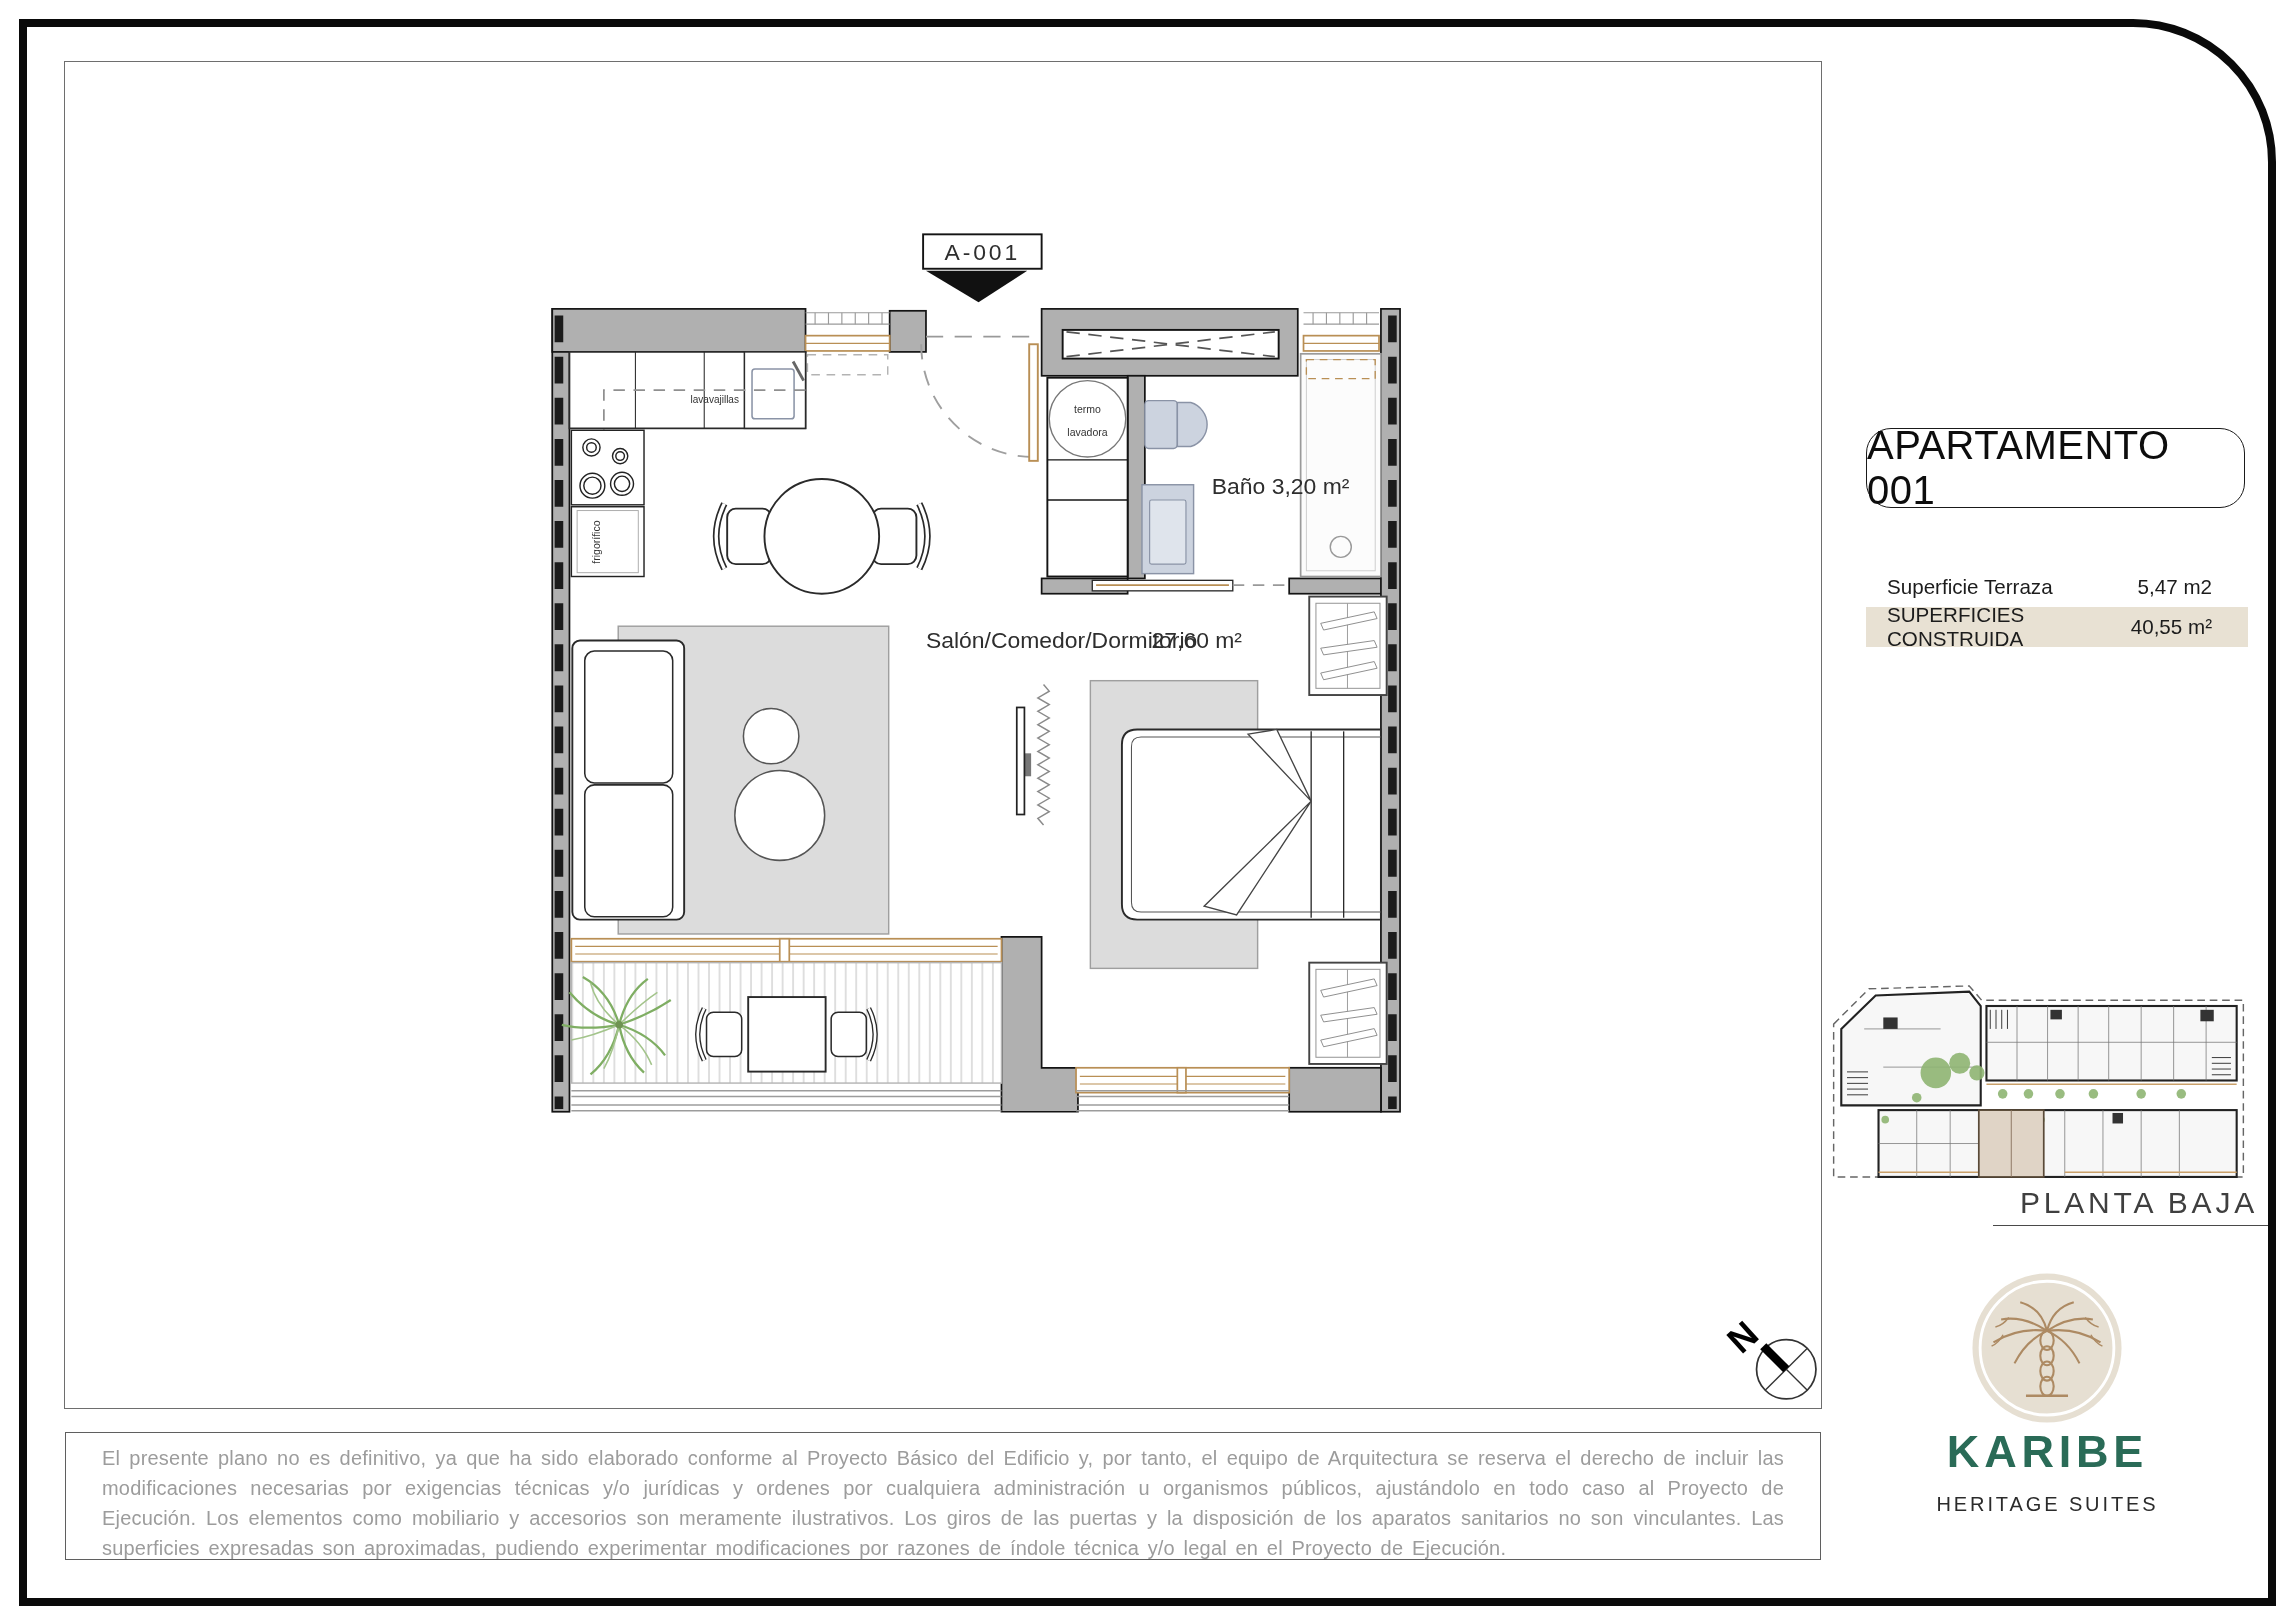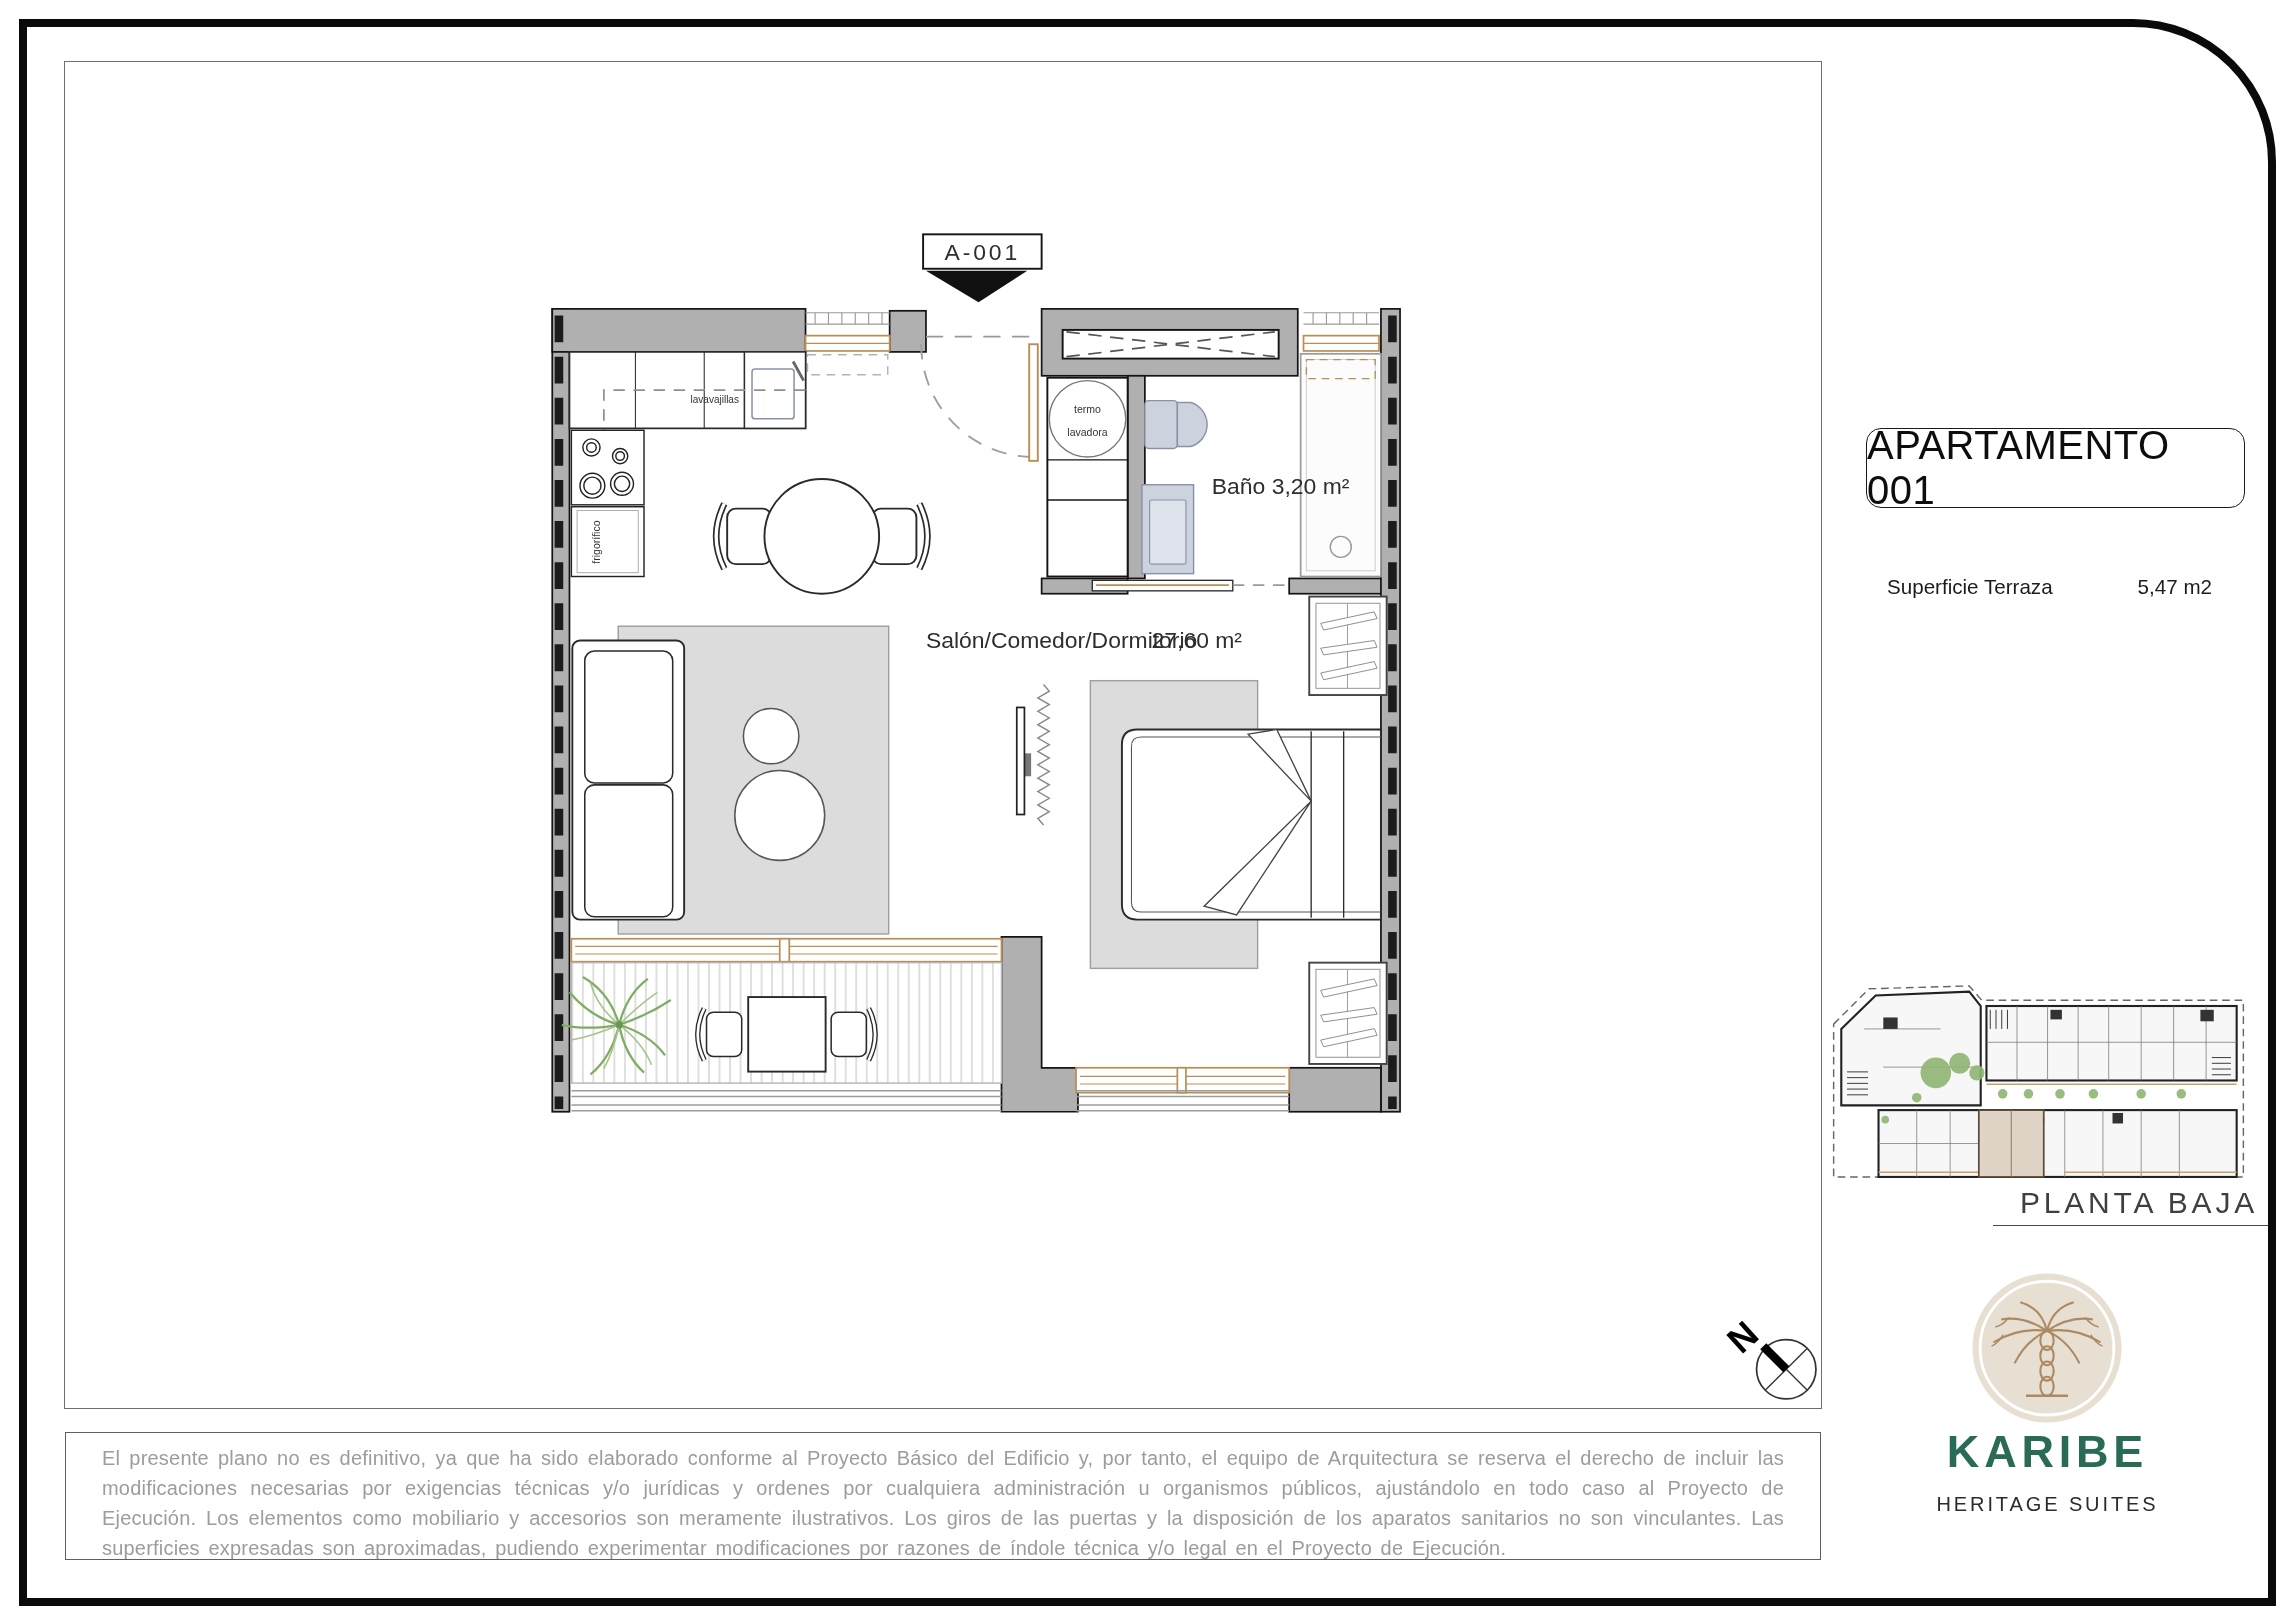--- a/index.html
+++ b/index.html
@@ -3,21 +3,21 @@
 <meta charset="utf-8">
 <style>
   html,body{margin:0;padding:0;background:#ffffff;}
   body{width:2294px;height:1622px;position:relative;overflow:hidden;
        font-family:"Liberation Sans",sans-serif;color:#222;}
   .abs{position:absolute;}
   #outer-border{left:19px;top:19px;width:2241px;height:1571px;
     border:8.6px solid #0a0a0a;border-top-right-radius:143px;}
   #drawing-frame{left:64px;top:61px;width:1756px;height:1346px;border:1.9px solid #6e6e6e;}
   #title-box{left:1866px;top:428px;width:377px;height:78px;border:1.9px solid #1a1a1a;
-    border-radius:15px;display:flex;align-items:center;justify-content:center;
+    border-radius:25px;display:flex;align-items:center;justify-content:center;
     font-size:40px;letter-spacing:0.5px;color:#0d0d0d;}
   #area-table{left:1866px;top:570px;width:382px;font-size:20.6px;}
   .arow{display:flex;align-items:center;height:34px;}
   .arow.hl{height:40px;margin-top:2.9px;background:#e8e1d3;}
   .arow .lbl{padding-left:21px;flex:1;color:#1c1c1c;}
   .arow .val{padding-right:36px;color:#1c1c1c;}
   #floor-label{left:1993px;top:1186px;width:265px;border-bottom:1.9px solid #4a4a4a;
     text-align:right;font-size:30px;letter-spacing:3.8px;color:#3f3f3f;padding:0 9.6px 4.8px 0;}
   #brand-name{left:1885px;top:1426px;width:325px;text-align:center;font-size:45px;
     font-weight:bold;letter-spacing:4.8px;color:#2a6b57;}
@@ -277,20 +277,24 @@
 </svg>
 
 <div id="title-box" class="abs">
   <span>APARTAMENTO 001</span>
 </div>
 
 <div id="area-table" class="abs">
   <div class="arow">
     <span class="lbl">Superficie Terraza</span>
     <span class="val">5,47 m2</span>
+  </div>
+  <div class="arow hl">
+    <span class="lbl">SUPERFICIES CONSTRUIDA</span>
+    <span class="val">40,55 m²</span>
   </div>
 </div>
 
 <svg class="abs" style="left:1826px;top:981px" width="425" height="220" viewBox="0 0 445 230">
   <path d="M8,45 L45,8 L150,5 L163,20 L437,20 L437,205 L8,205 Z" fill="none" stroke="#666" stroke-width="1.5" stroke-dasharray="8 5"></path>
   <polygon points="16,50 52,15 150,11 162,26 162,130 16,130" fill="#f7f7f7" stroke="#222" stroke-width="2.2"></polygon>
   <rect x="168" y="26" width="262" height="78" fill="#f7f7f7" stroke="#222" stroke-width="2.2"></rect>
   <rect x="55" y="135" width="375" height="70" fill="#f7f7f7" stroke="#222" stroke-width="2.2"></rect>
   <g stroke="#777" stroke-width="0.8">
     <line x1="200" y1="26" x2="200" y2="104"></line>

